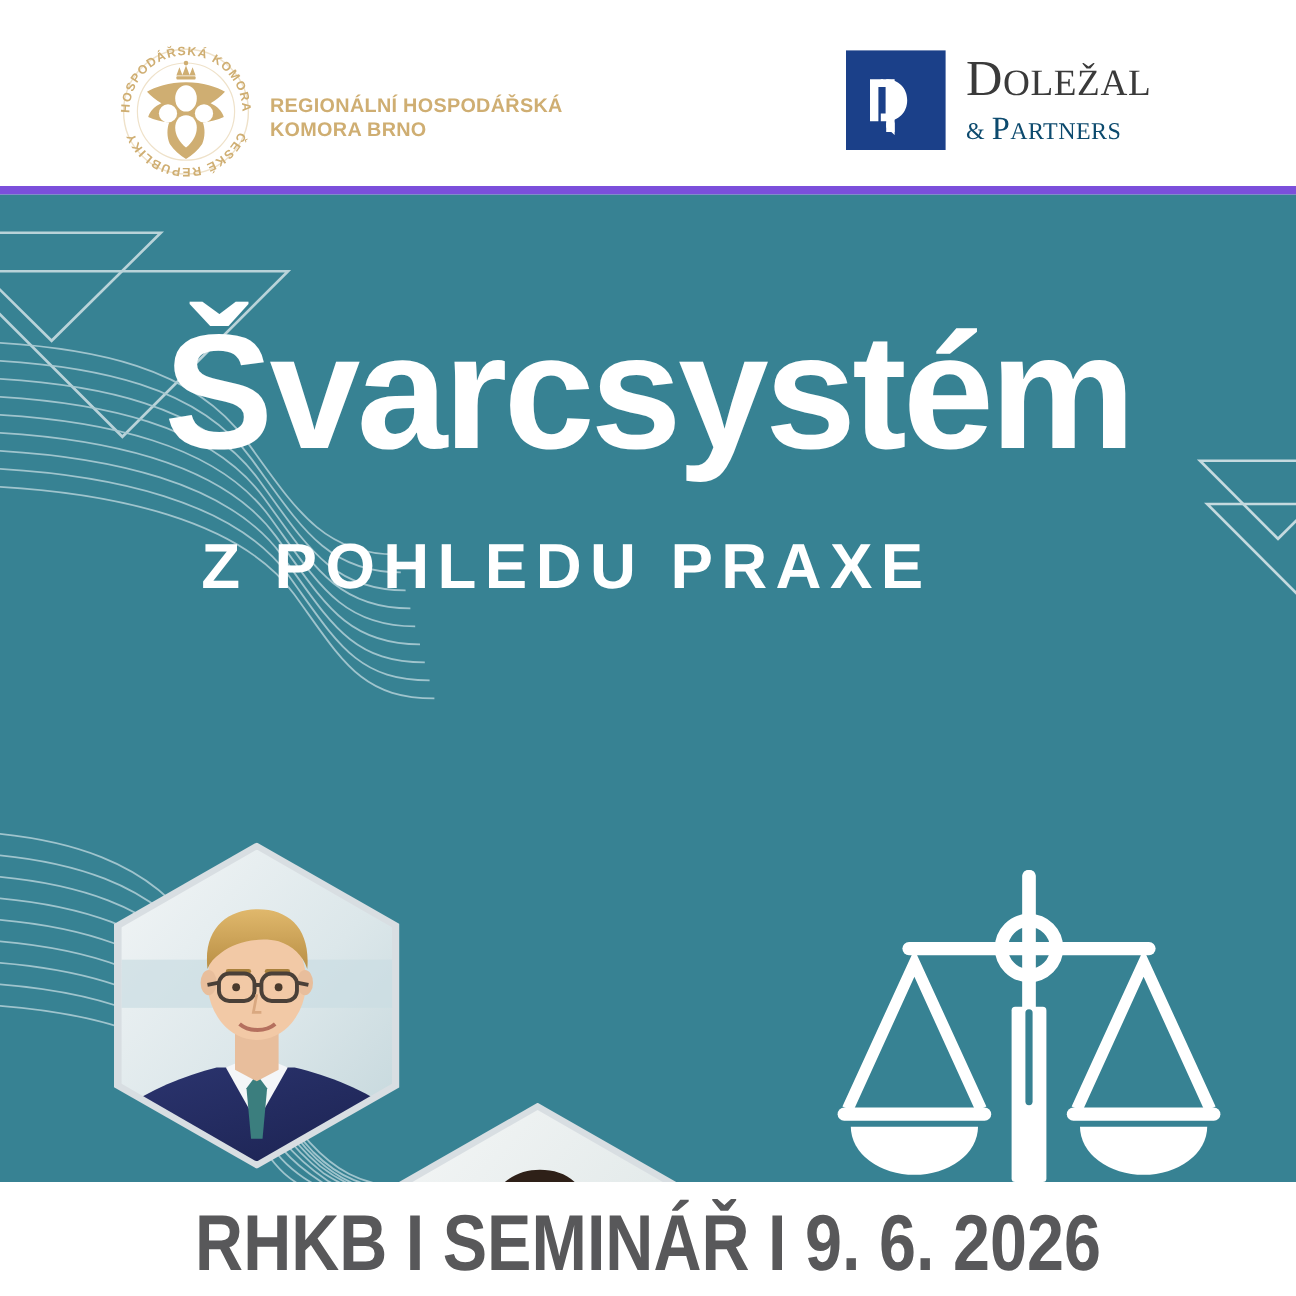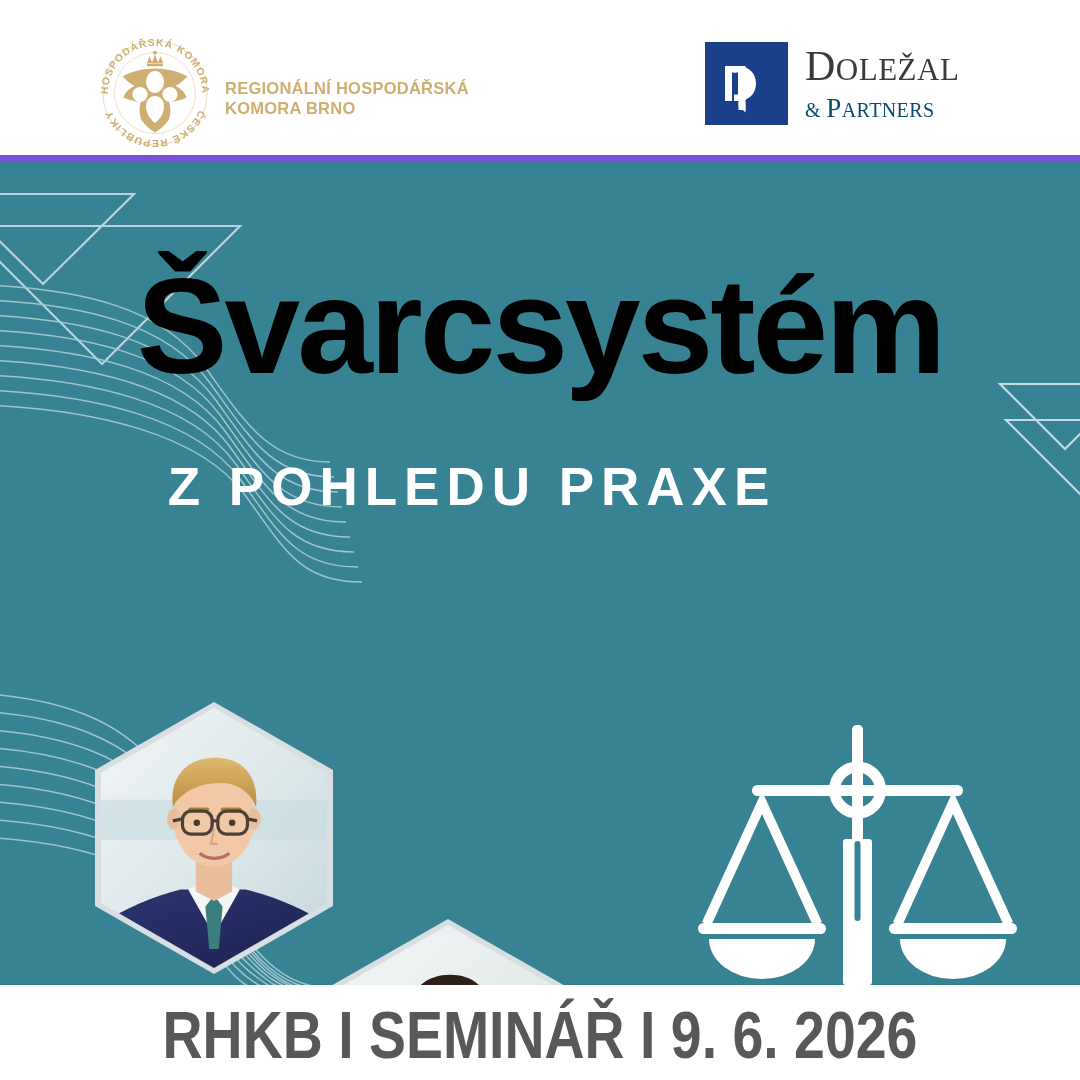--- a/index.html
+++ b/index.html
@@ -142,32 +142,32 @@
     top: 0;
     width: 1080px;
     text-align: center;
     z-index: 3;
   }
   .headline {
     position: absolute;
     left: 0;
     top: 96px;
     width: 1080px;
-    color: #000000;
+    color: #ffffff;
     font-family: "Liberation Sans", sans-serif;
     font-weight: bold;
     font-size: 136px;
     line-height: 136px;
     letter-spacing: -3px;
     white-space: nowrap;
   }
   .subhead {
     position: absolute;
     left: 0;
-    top: 296px;
+    top: 282px;
     width: 944px;
     color: #ffffff;
     font-family: "Liberation Sans", sans-serif;
     font-weight: bold;
     font-size: 53px;
     line-height: 58px;
     letter-spacing: 7px;
     white-space: nowrap;
     text-align: center;
   }

